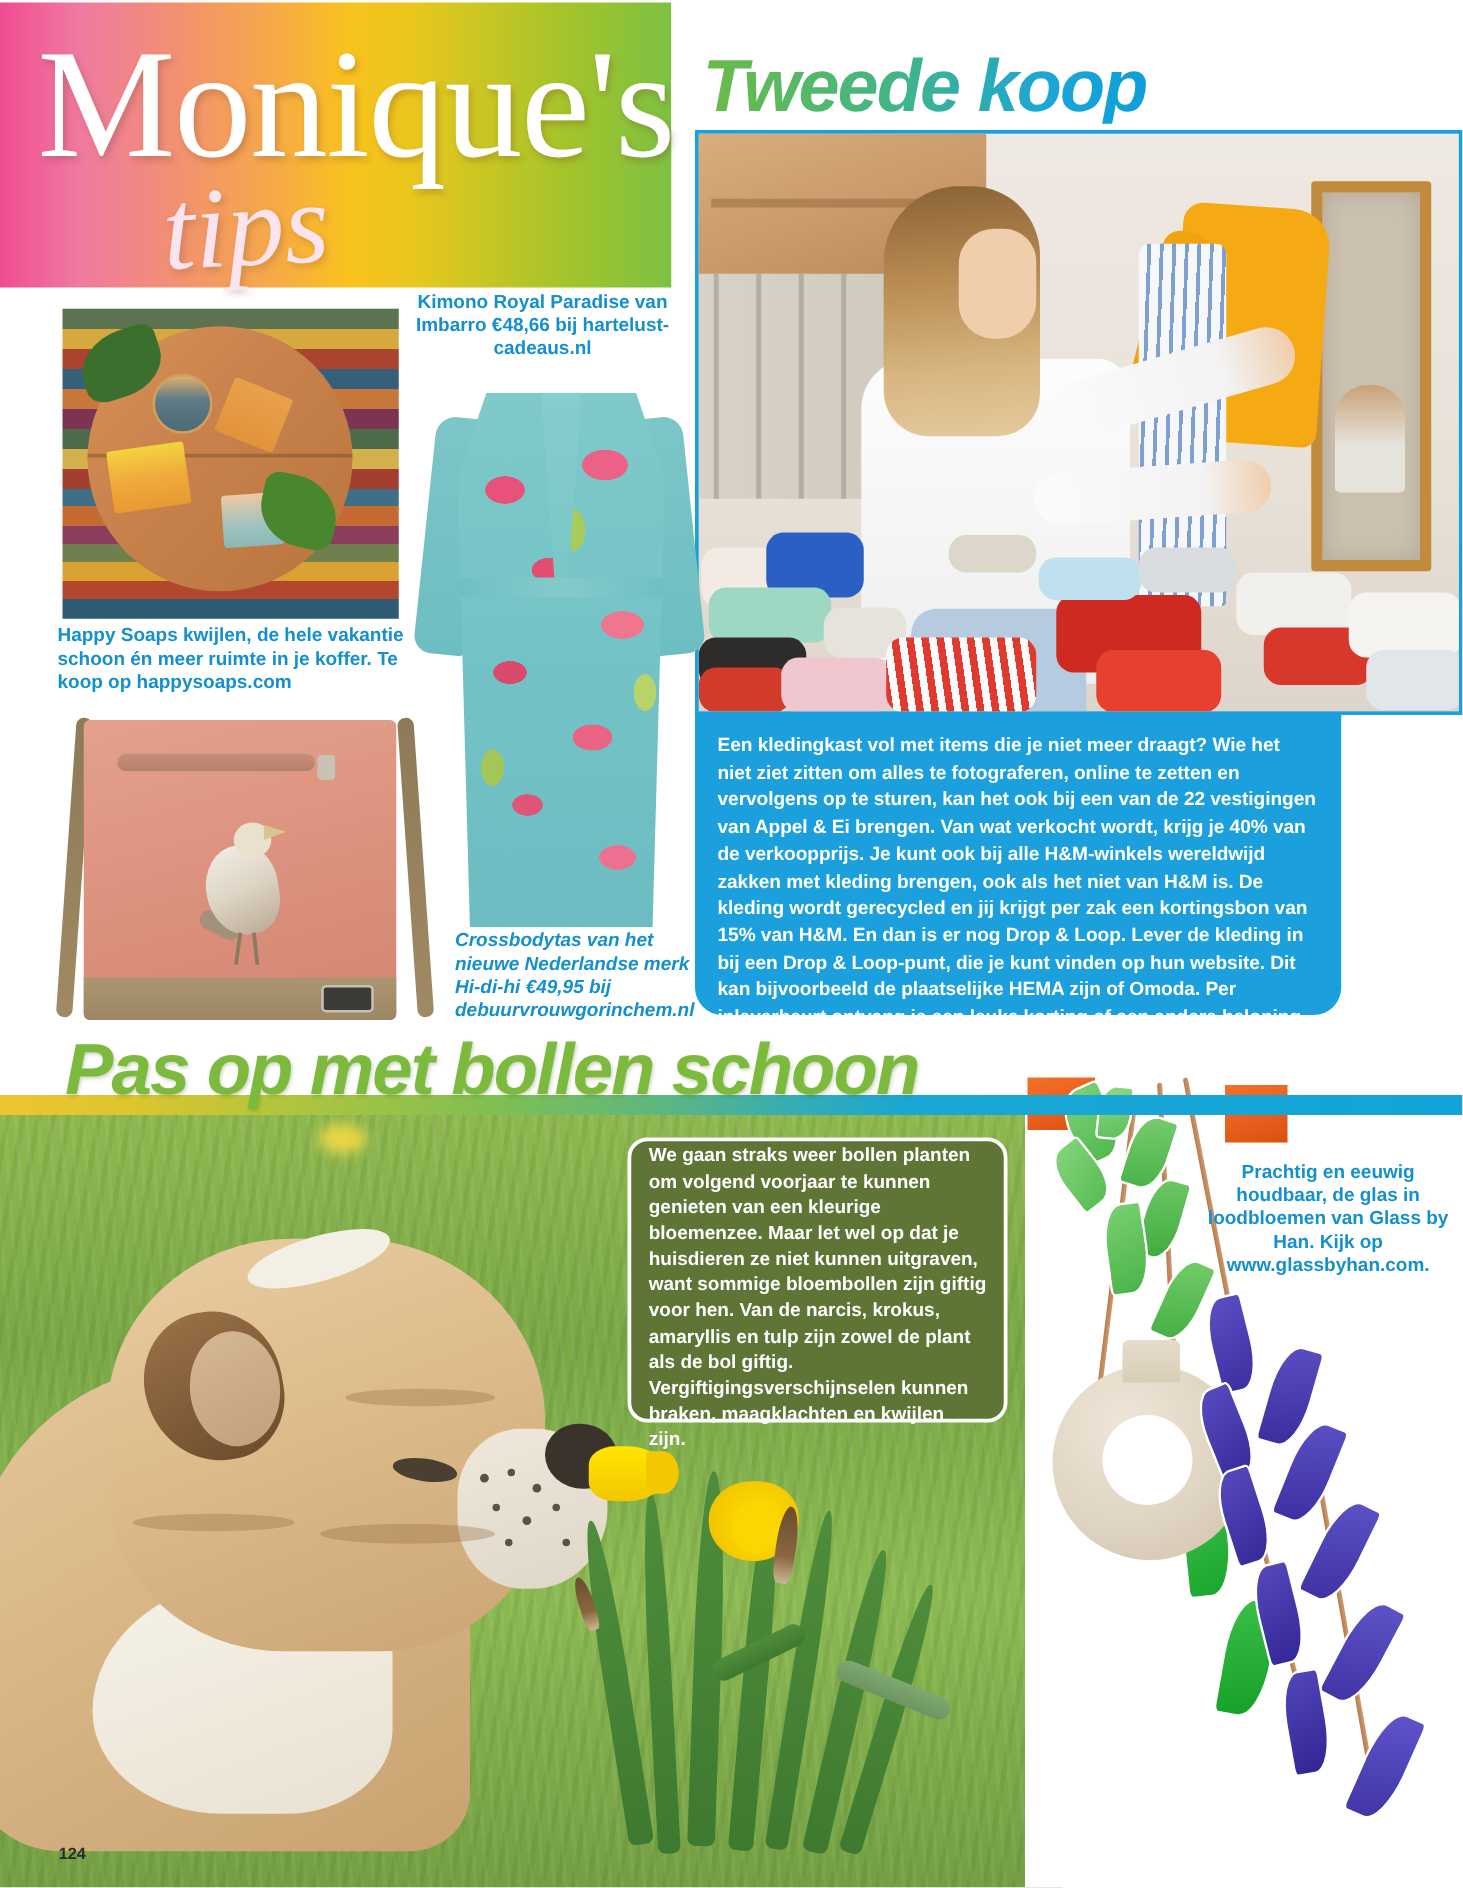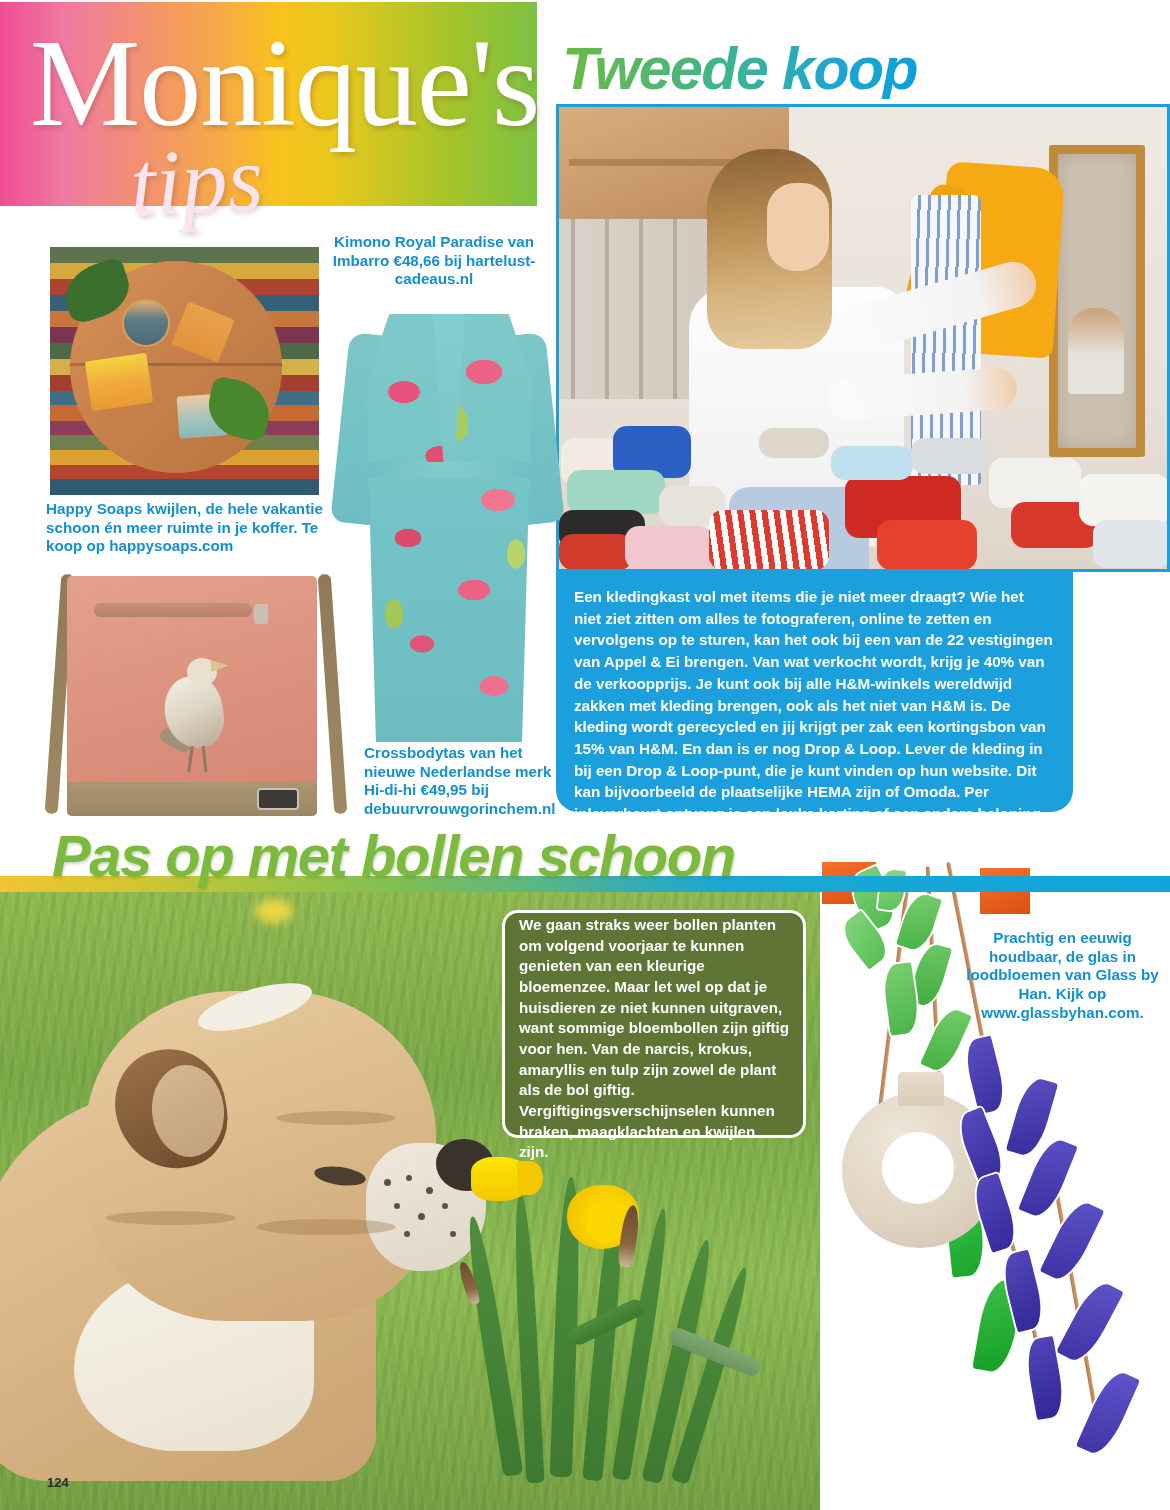--- a/index.html
+++ b/index.html
@@ -7,21 +7,21 @@
     width: 1170px; height: 1510px;
     background: #ffffff;
     font-family: "Liberation Sans", sans-serif;
     position: relative;
     overflow: hidden;
   }
 
   
   .masthead {
     position: absolute; left: 0; top: 2px;
-    width: 537px; height: 204px;
+    width: 537px; height: 228px;
     background: linear-gradient(90deg,
       #ef4d93 0%, #f07aa0 12%, #f2926f 27%,
       #f6a84a 40%, #f9c21e 52%, #e8c71d 62%,
       #c9c623 72%, #a5c42a 84%, #7cc142 100%);
   }
   .masthead-title {
     position: absolute; left: 30px; top: 20px;
     font-family: "Liberation Serif", serif;
     font-size: 124px; line-height: 1;
     color: #ffffff;
@@ -225,21 +225,21 @@
   .cap {
     position: absolute;
     color: #1490cf;
     font-weight: bold;
     font-size: 15.2px;
     line-height: 1.23;
     z-index: 10;
   }
   .cap-kimono { left: 332px; top: 233px; width: 204px; text-align: center; }
   .cap-soaps  { left: 46px;  top: 500px; width: 300px; text-align: left; }
-  .cap-bag    { left: 364px; top: 744px; width: 200px; text-align: left; }
+  .cap-bag    { left: 364px; top: 744px; width: 200px; text-align: left; font-style: italic; }
   .cap-glass  { left: 955px; top: 929px; width: 215px; text-align: center; }
 
   
   .photo-garden {
     position: absolute; left: 0; top: 891px;
     width: 850px; height: 619px;
     overflow: hidden;
     background: linear-gradient(180deg,#8fb84f 0%,#79a845 30%,#8cba52 62%,#739f42 100%);
   }
   .grass-tex { position:absolute; inset:0;

